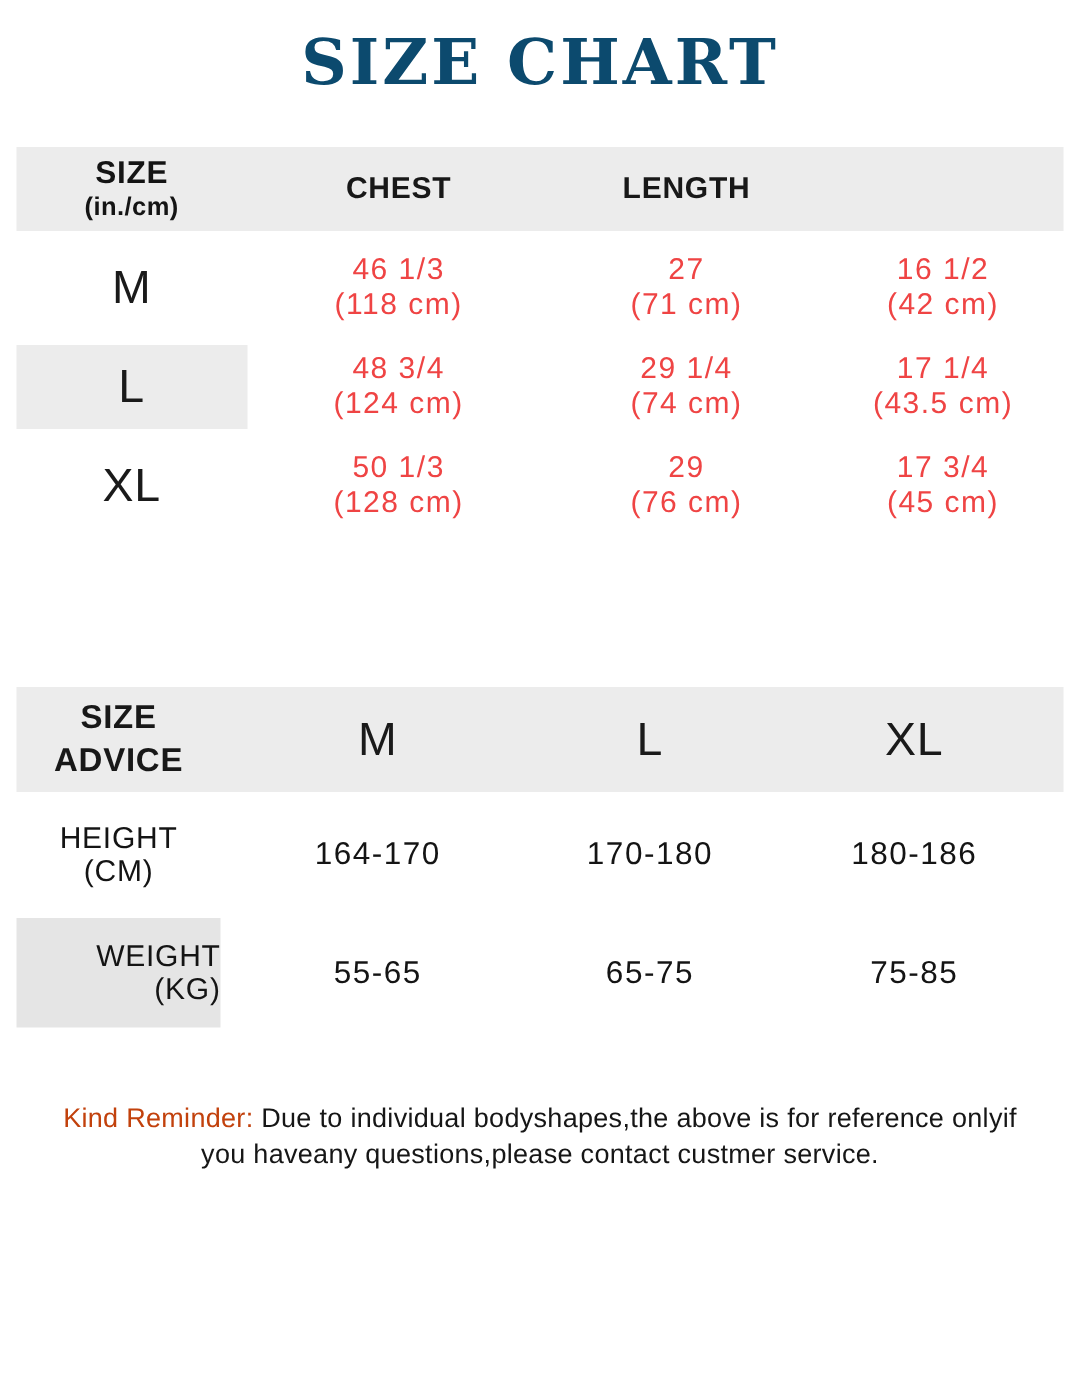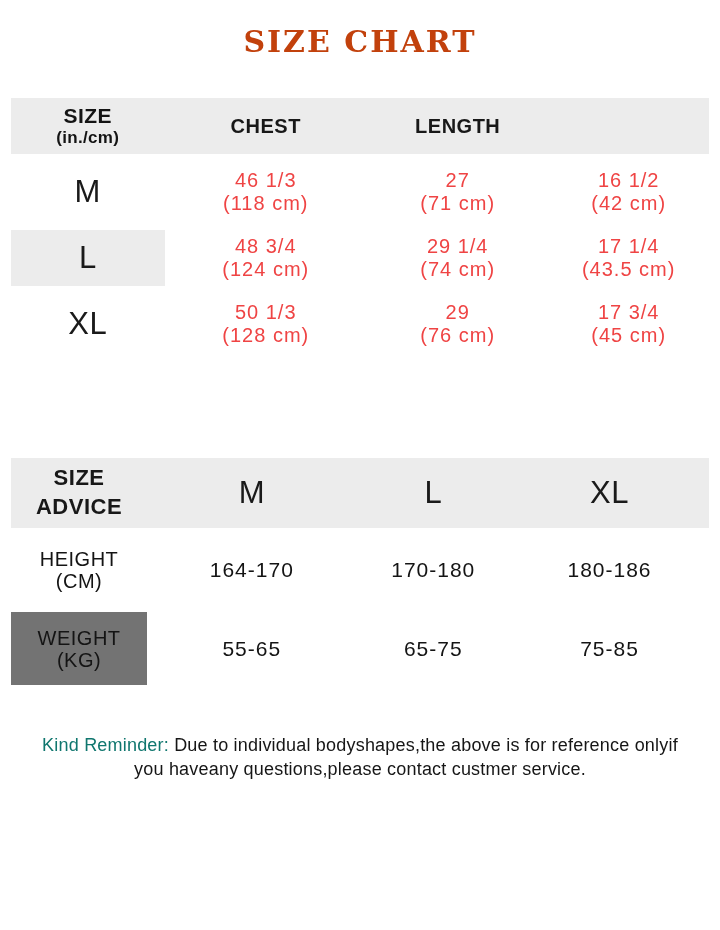--- a/index.html
+++ b/index.html
@@ -4,24 +4,24 @@
 <style>
   * { margin:0; padding:0; box-sizing:border-box; }
   html,body { width:720px; height:930px; background:#ffffff; overflow:hidden; }
   body { font-family:"Liberation Sans", sans-serif; color:#141414; }
 
   .title {
     margin-top:18px;
     text-align:center;
     font-family:"DejaVu Serif", serif;
     font-weight:700;
-    font-size:30px;
+    font-size:42px;
     line-height:48px;
     letter-spacing:2px;
-    color:#c2410c;
+    color:#0c4a6e;
   }
 
   .tbl { margin:0 11px; }
   .t1  { margin-top:27px; }
   .t2  { margin-top:96px; }
 
   .row { display:flex; align-items:center; }
 
   
   .t1 .c1 { width:22%; }
@@ -49,34 +49,34 @@
   .r-m  { height:76px; }
   .r-l  { height:56px; }
   .r-xl { height:76px; }
   .r-l .c1 { background:#ececec; height:100%; }
 
   .sizecell { font-size:31px; font-weight:400; letter-spacing:0.5px; color:#1a1a1a; }
   .val { font-size:20px; line-height:23px; letter-spacing:1px; color:#ef4444;text-align:right; }
 
   .r-height { height:84px; }
   .r-weight { height:73px; }
-  .r-weight .c1 { background:#737373; height:100%; }
+  .r-weight .c1 { background:#e5e5e5; height:100%;align-items:flex-end; }
   .advlabel { font-size:20px; line-height:22px; letter-spacing:0.5px; }
   .advval   { font-size:21px; letter-spacing:1px; }
 
   .reminder {
     width:656px;
     margin:48px auto 0;
     text-align:center;
     font-size:18px;
     line-height:24px;
     letter-spacing:0.2px;
     color:#161616;
   }
-  .reminder .accent { color:#0f766e; }
+  .reminder .accent { color:#c2410c; }
 </style>
 </head>
 <body>
 
 <div class="sheet">
 
   <h1 class="title">SIZE CHART</h1>
 
   <section class="tbl t1">
     <div class="row head">

